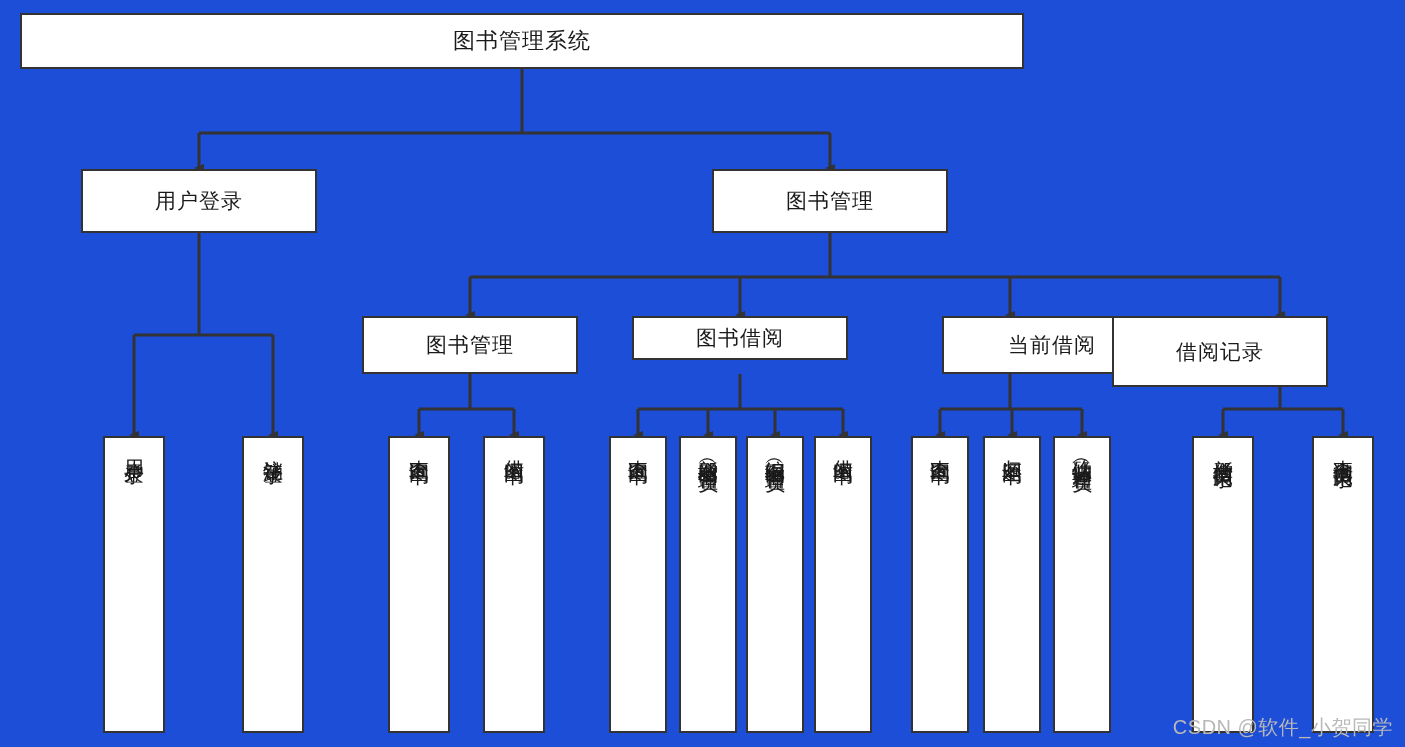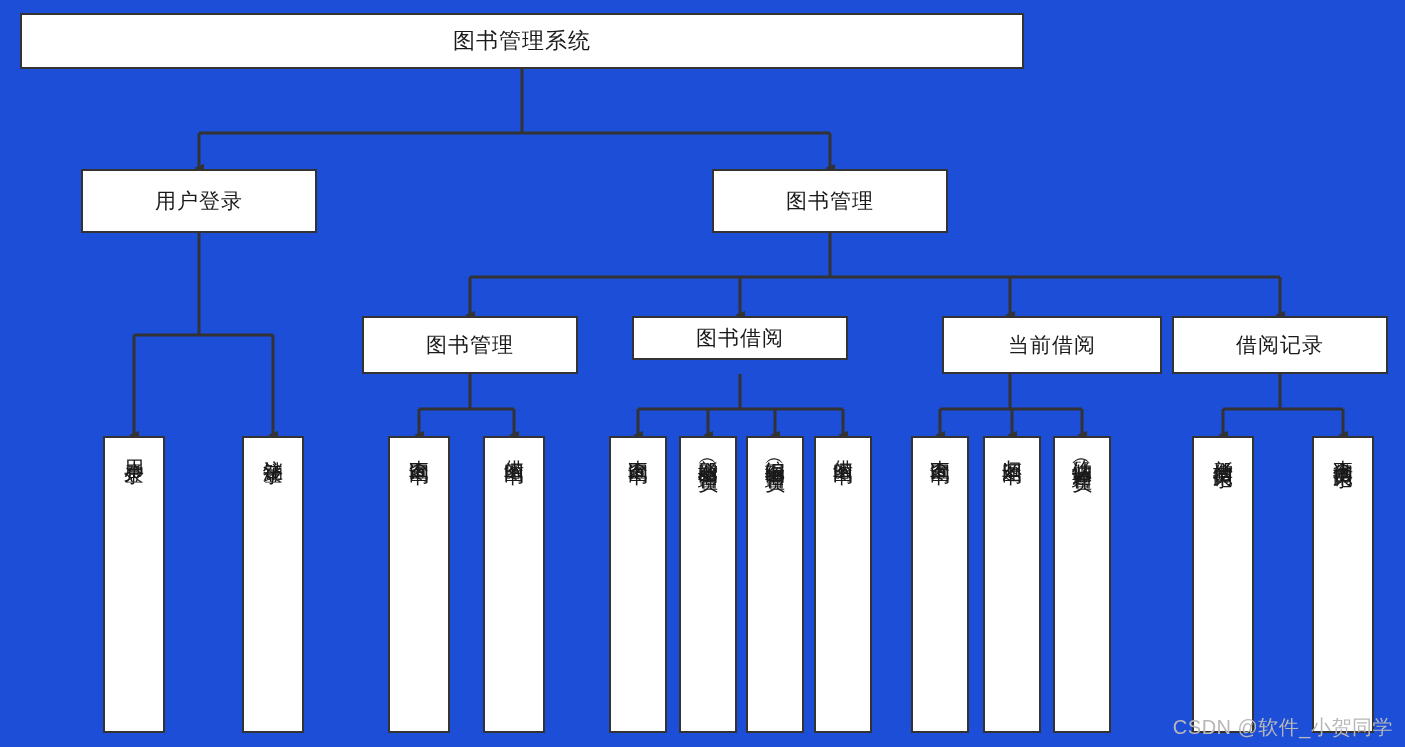--- a/index.html
+++ b/index.html
@@ -130,21 +130,21 @@
       </div>
       <div class="node-box" style="left: 362px; top: 316px; width: 216px; height: 58px;">
         <span class="node-label-h">图书管理</span>
       </div>
       <div class="node-box" style="left: 632px; top: 316px; width: 216px; height: 44px;">
         <span class="node-label-h">图书借阅</span>
       </div>
       <div class="node-box" style="left: 902px; top: 316px; width: 220px; height: 58px; margin-left: 40px;">
         <span class="node-label-h">当前借阅</span>
       </div>
-      <div class="node-box" style="left: 1172px; top: 316px; width: 216px; height: 58px;">
+      <div class="node-box" style="left: 1112px; top: 316px; width: 216px; height: 71px;">
         <span class="node-label-h">借阅记录</span>
       </div>
       <div class="node-box leaf-box" style="left: 103px; top: 436px; width: 62px; height: 297px;">
         <span class="node-label-v">用户登录</span>
       </div>
       <div class="node-box leaf-box" style="left: 242px; top: 436px; width: 62px; height: 297px;">
         <span class="node-label-v">注销登录</span>
       </div>
       <div class="node-box leaf-box" style="left: 388px; top: 436px; width: 62px; height: 297px;">
         <span class="node-label-v">查询图书</span>

